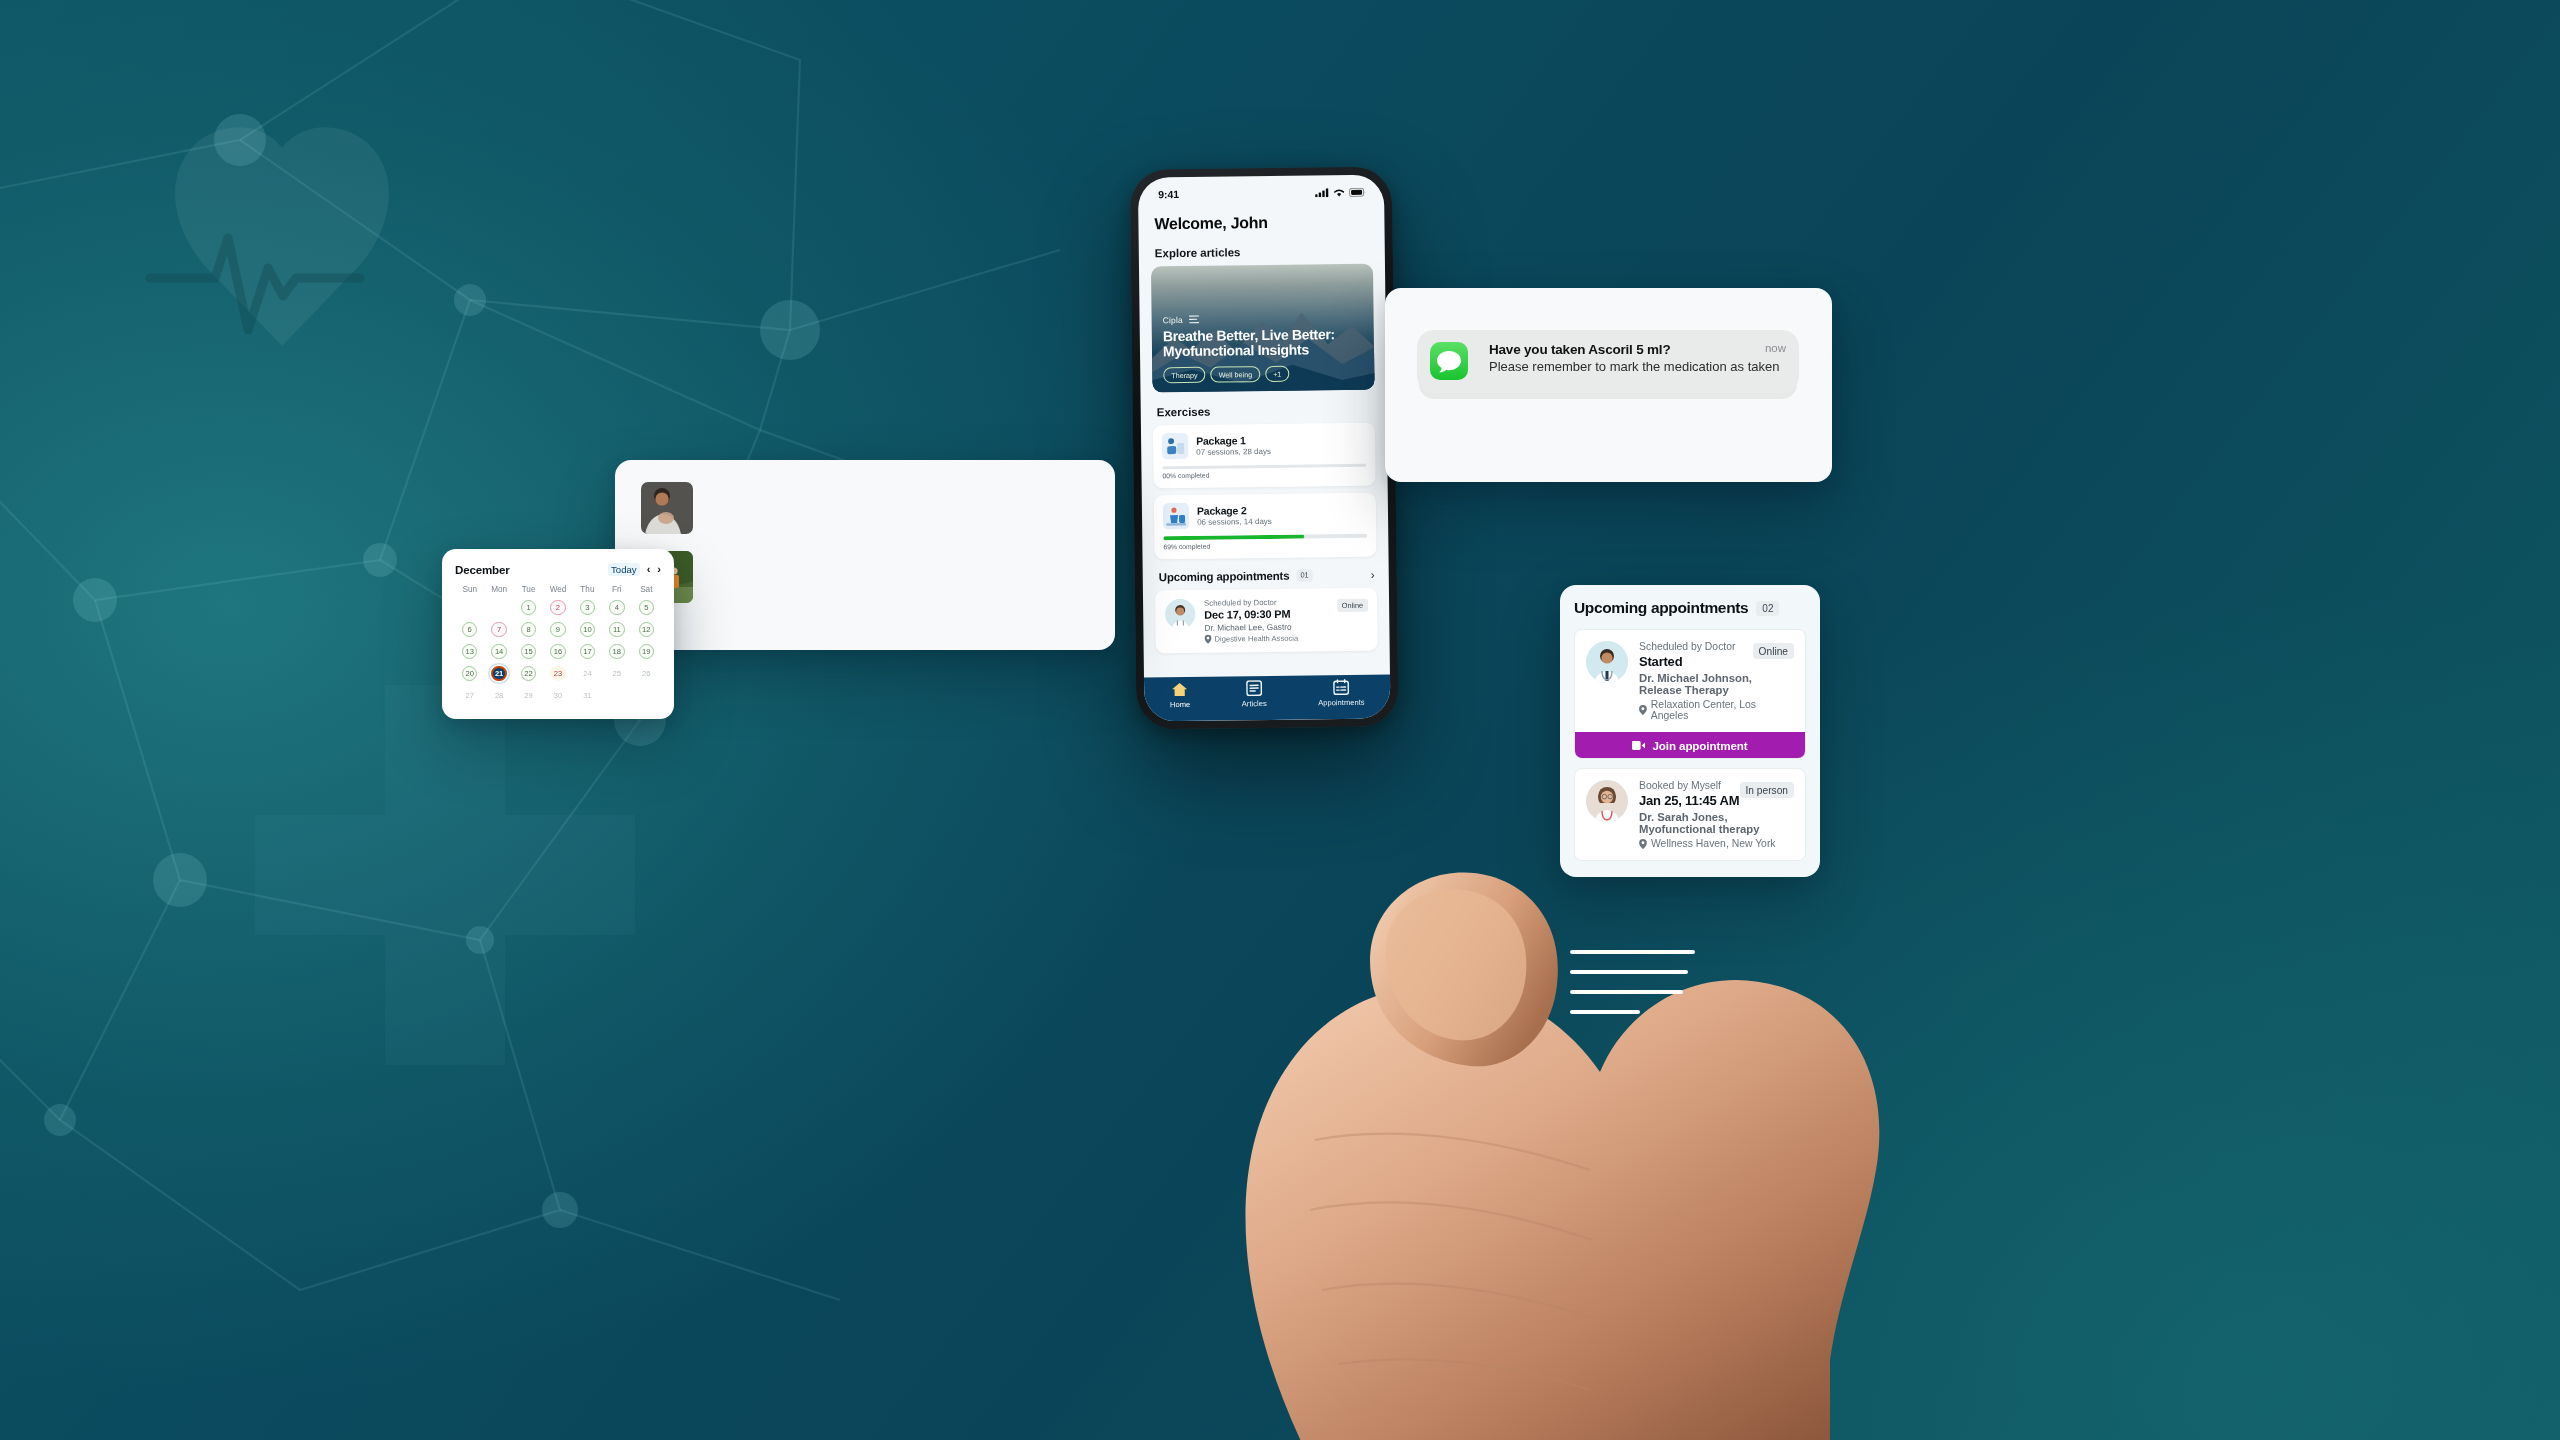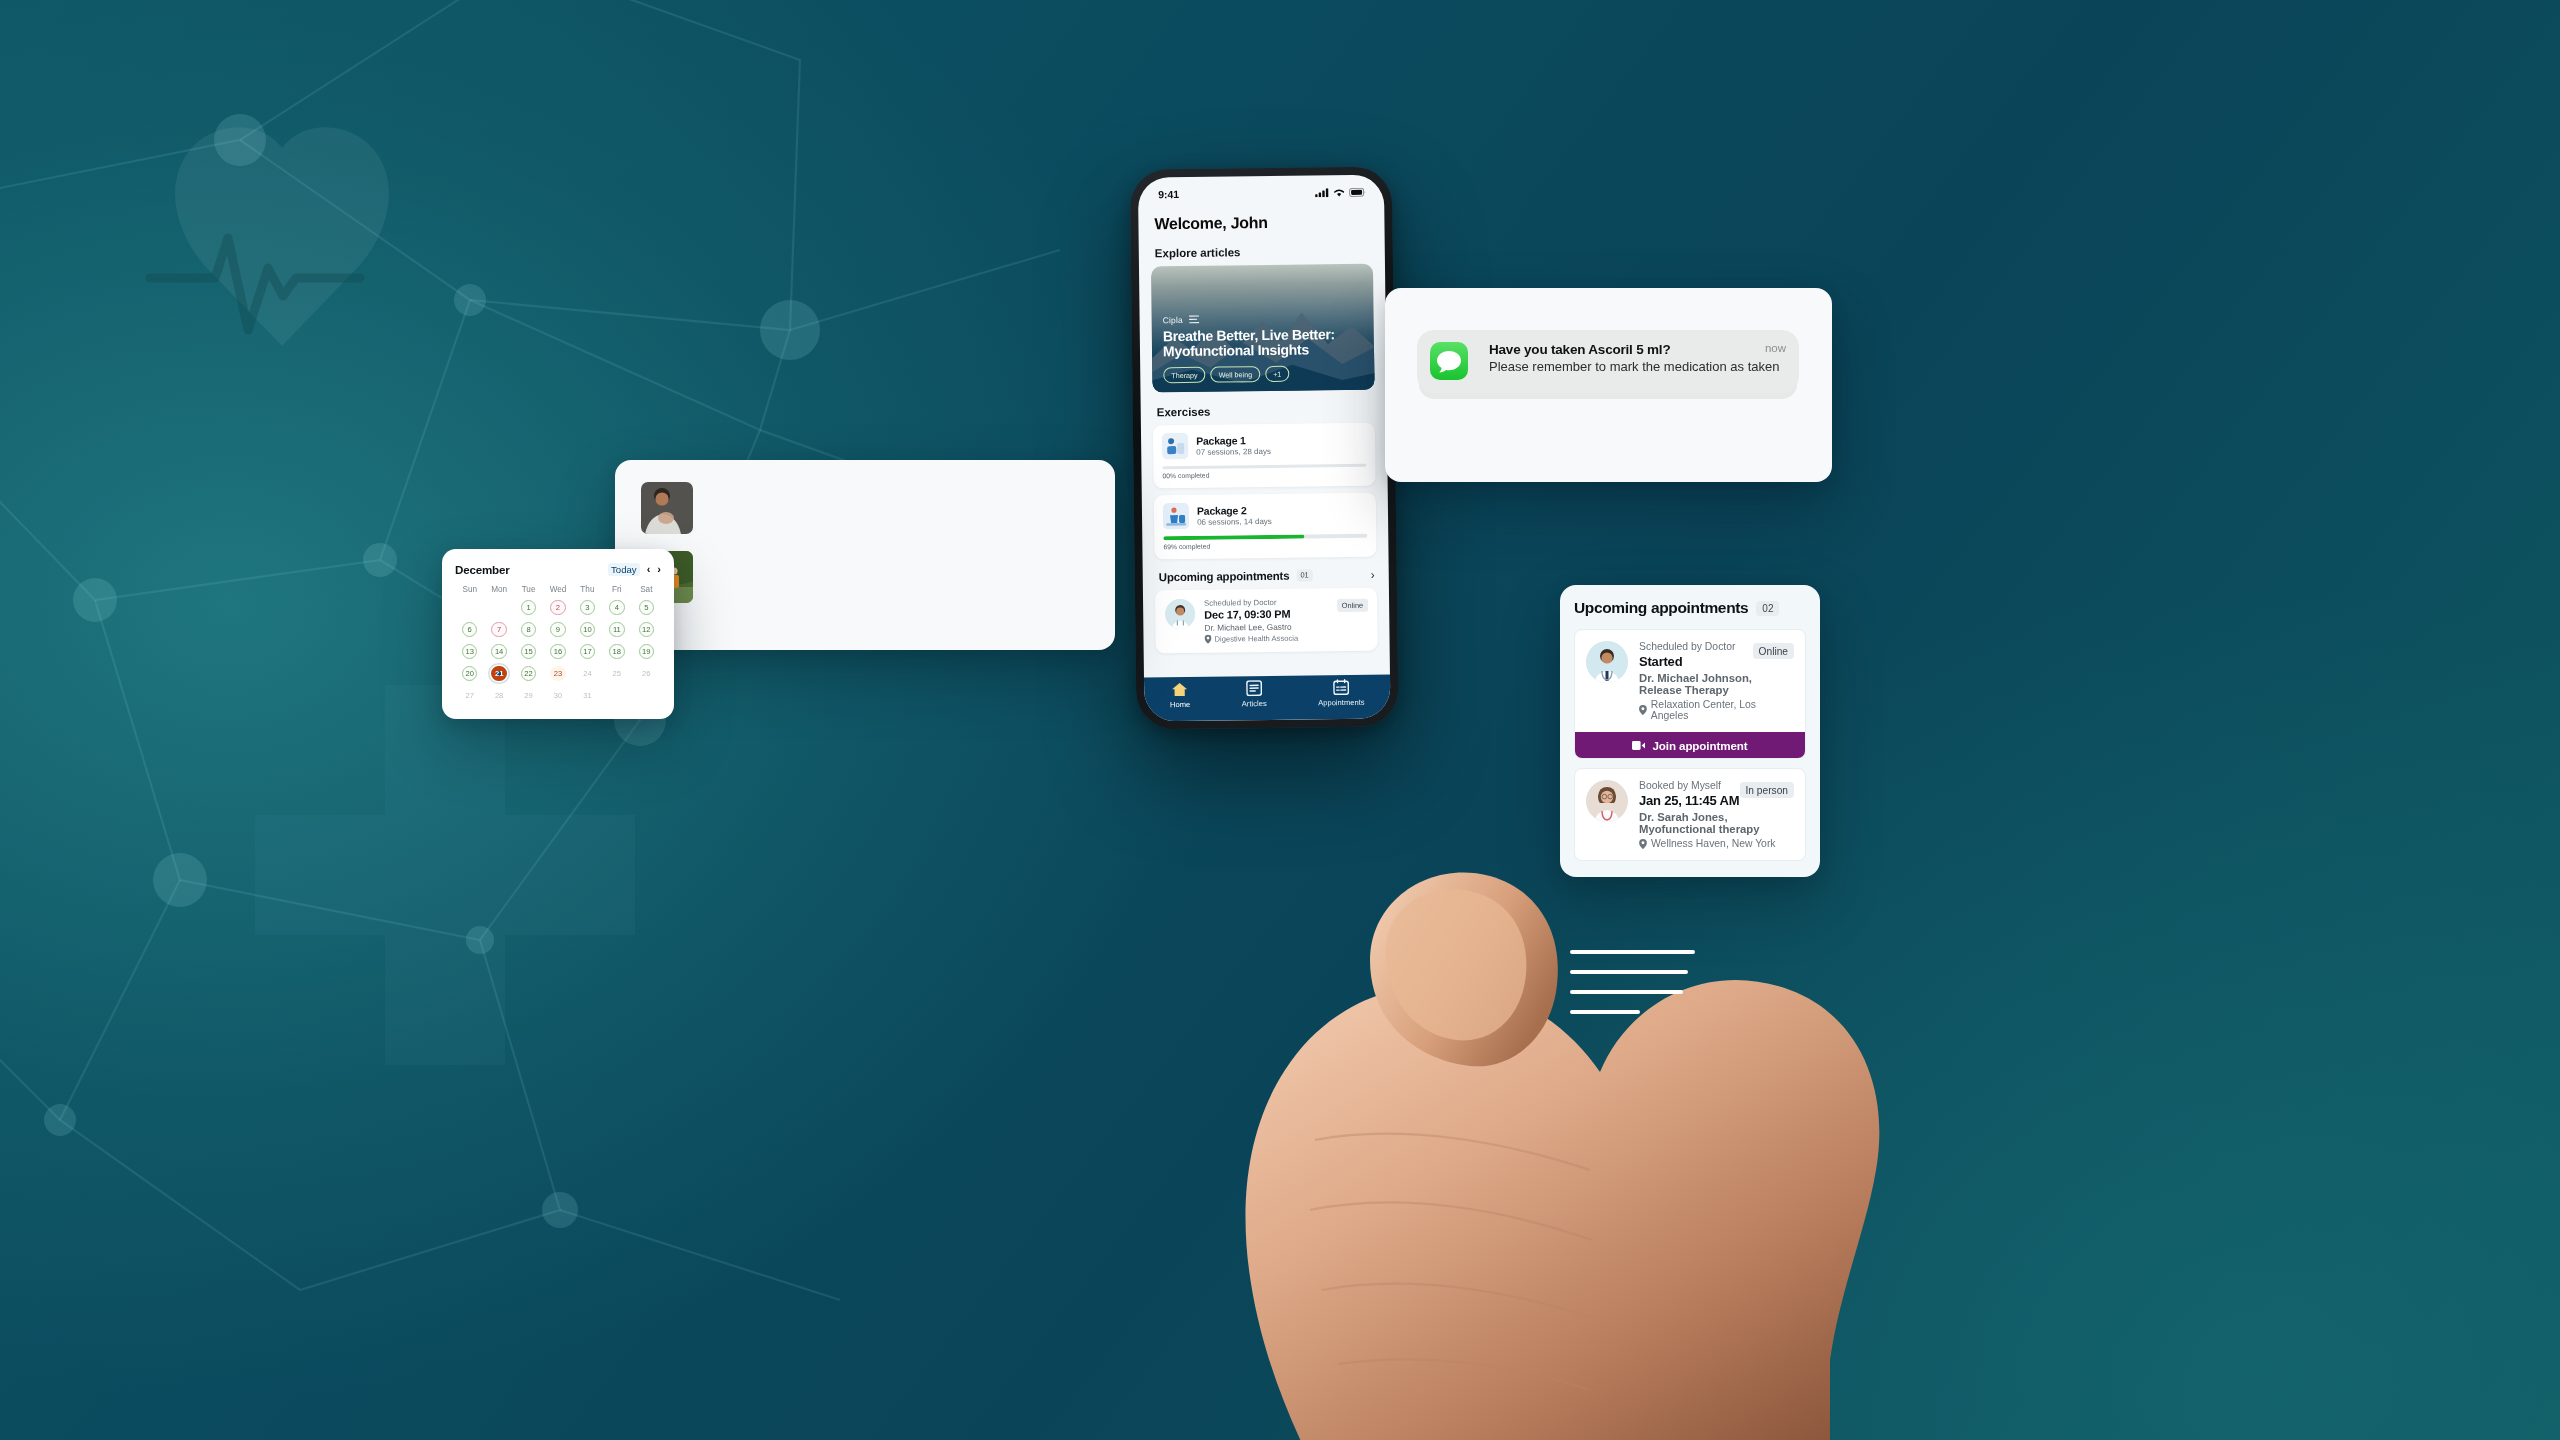--- a/index.html
+++ b/index.html
@@ -130,38 +130,38 @@
   .bigcard-head .count-badge { font-size:10px; padding:2px 6px; border-radius:4px;}
   .bappt { background:#fff; border-radius:8px; position:relative; overflow:hidden; border:1px solid #e8edf0;}
   .bappt + .bappt { margin-top:9px; }
   .bappt-body { display:flex; gap:11px; padding:11px 12px 11px 11px; }
   .bavatar { width:42px; height:42px; border-radius:50%; flex:0 0 42px; overflow:hidden; position:relative; background:#d9eaf0;}
   .bappt-by { font-size:10.4px; color:#68727b;}
   .bappt-when { font-size:13px; font-weight:700; color:#0d1216; margin-top:2px; letter-spacing:-.2px;}
   .bappt-doc { font-size:11.3px; color:#5d666e; margin-top:3px;font-weight:bold;}
   .bappt-loc { font-size:10.4px; color:#69737b; margin-top:3px; display:flex; align-items:center; gap:4px;}
   .bpill { position:absolute; right:11px; top:13px; background:#e9edf0; color:#39434c; font-size:10.2px; border-radius:4px; padding:2.5px 6px;}
-  .joinbtn { background:#701a75; color:#fff; height:26px; display:flex; align-items:center; justify-content:center; gap:7px;
+  .joinbtn { background:#a21caf; color:#fff; height:26px; display:flex; align-items:center; justify-content:center; gap:7px;
     font-size:11.6px; font-weight:700; letter-spacing:-.1px; cursor:pointer;}
 
   
   #calendar { left:442px; top:549px; width:232px; height:170px; z-index:29; background:#fff; border-radius:14px; padding:14px 13px 12px 13px;}
   .cal-head { display:flex; align-items:center; margin-bottom:9px;}
   .cal-month { font-size:11.6px; font-weight:700; color:#0d1216; letter-spacing:-.2px;}
   .cal-actions { margin-left:auto; display:flex; align-items:center; gap:7px;}
   .cal-today { font-size:9.6px; color:#0b4168; background:#eaf4fb; padding:1px 3px; border-radius:3px;}
   .cal-arrow { font-size:11px; color:#0d1216; font-weight:700; line-height:1;}
   .cal-grid { display:grid; grid-template-columns:repeat(7,1fr); row-gap:3px; }
   .cal-dow { font-size:8.2px; color:#7a838b; text-align:center; padding-bottom:4px;}
   .cal-cell { display:flex; align-items:center; justify-content:center; height:19px;}
   .cal-day { width:15.5px; height:15.5px; border-radius:50%; display:flex; align-items:center; justify-content:center;
     font-size:7.6px; color:#3c454d; }
   .d-avail { border:1px solid #9ec79a; color:#4a6f46; background:#fafdf8;}
   .d-full  { border:1px solid #e39aa8; color:#b8405a; background:#fdf9fa;}
-  .d-today { background:#0b4168; border:5px solid #c2410c; color:#fff; font-weight:700; box-shadow:0 0 0 1.5px #fff, 0 0 0 3px #cfe0e7;}
+  .d-today { background:#0b4168; border:2px solid #c2410c; color:#fff; font-weight:700; box-shadow:0 0 0 1.5px #fff, 0 0 0 3px #cfe0e7;}
   .d-sel   { background:#fdf6e6; color:#b8405a;}
   .d-dis   { color:#b9c1c7; }
 </style>
 </head>
 <body>
 
 <div id="bg">
   <svg id="bgsvg" viewBox="0 0 2560 1440" preserveAspectRatio="none">
     <g stroke="rgba(150,220,225,0.13)" stroke-width="2.2" fill="none">
       <path d="M-60 200 L240 140 L470 300 L380 560 L95 600 L-60 440 Z"></path>

